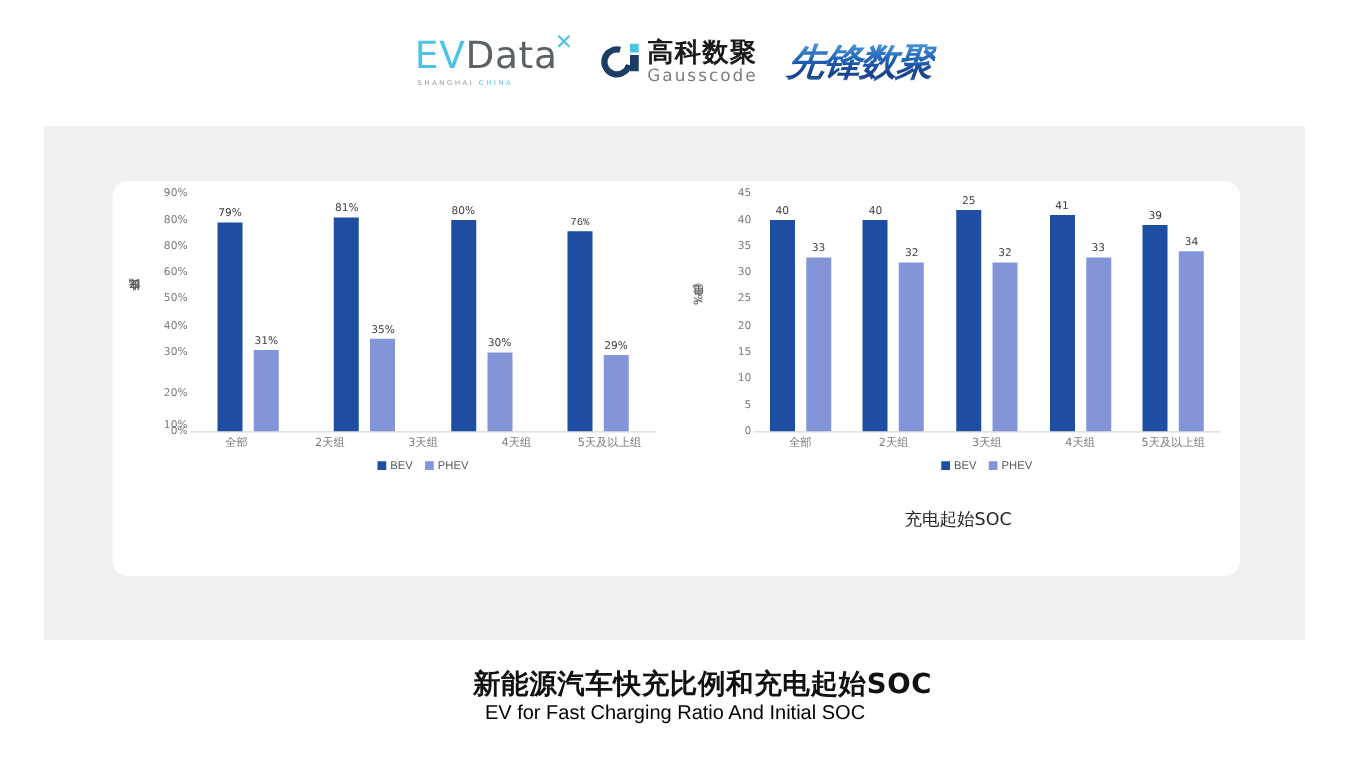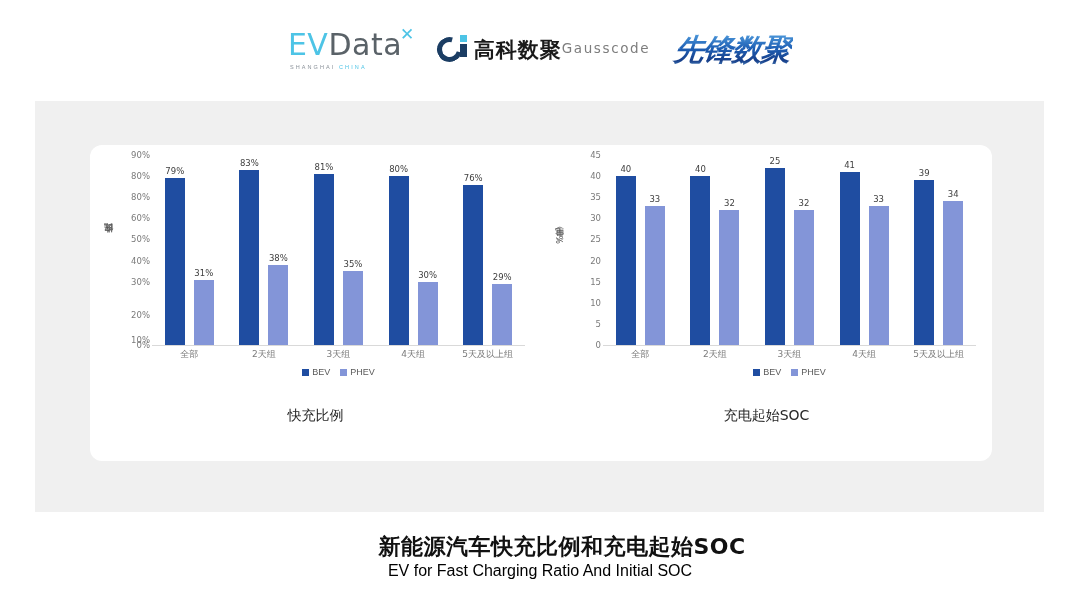--- a/index.html
+++ b/index.html
@@ -60,21 +60,21 @@
     box-sizing: border-box;
   }
   .gauss-sq1 {
     position: absolute; right: 0px; top: 0px;
     width: 7px; height: 7px; background: #4dc4e6;
   }
   .gauss-sq2 {
     position: absolute; right: 0px; top: 9px;
     width: 7px; height: 13px; background: #1b3d63;
   }
-  .gauss-text { display: flex; flex-direction: row; line-height: 1; justify-content: center; }
+  .gauss-text { display: flex; flex-direction: column; line-height: 1; justify-content: center; }
   .gauss-cn {
     font-size: 21px; font-weight: 700; color: #1a1a1a;
     letter-spacing: 1px; font-family: "DejaVu Sans", sans-serif;
   }
   .gauss-en {
     font-size: 13.5px; color: #7d7d7d; letter-spacing: 1.6px;
     margin-top: 2px; font-family: "DejaVu Sans", sans-serif;
   }
 
   
@@ -286,30 +286,20 @@
                   <div class="bar" style="height: 166.778px; background: rgb(31, 77, 161);"></div>
                   <div class="bar-label" style="bottom: 168.778px;">79%</div>
                 </div>
                 <div class="bar-holder">
                   <div class="bar" style="height: 65.4444px; background: rgb(131, 149, 216);"></div>
                   <div class="bar-label" style="bottom: 67.4444px;">31%</div>
                 </div>
               </div>
               <div class="group">
                 <div class="bar-holder">
-                  <div class="bar" style="height: 175.222px; background: rgb(31, 77, 161);"></div>
-                  <div class="bar-label" style="bottom: 177.222px;">83%</div>
-                </div>
-                <div class="bar-holder">
-                  <div class="bar" style="height: 80.2222px; background: rgb(131, 149, 216);"></div>
-                  <div class="bar-label" style="bottom: 82.2222px;">38%</div>
-                </div>
-              </div>
-              <div class="group">
-                <div class="bar-holder">
                   <div class="bar" style="height: 171px; background: rgb(31, 77, 161);"></div>
                   <div class="bar-label" style="bottom: 173px;">81%</div>
                 </div>
                 <div class="bar-holder">
                   <div class="bar" style="height: 73.8889px; background: rgb(131, 149, 216);"></div>
                   <div class="bar-label" style="bottom: 75.8889px;">35%</div>
                 </div>
               </div>
               <div class="group">
                 <div class="bar-holder">
@@ -317,21 +307,21 @@
                   <div class="bar-label" style="bottom: 170.889px;">80%</div>
                 </div>
                 <div class="bar-holder">
                   <div class="bar" style="height: 63.3333px; background: rgb(131, 149, 216);"></div>
                   <div class="bar-label" style="bottom: 65.3333px;">30%</div>
                 </div>
               </div>
               <div class="group">
                 <div class="bar-holder">
                   <div class="bar" style="height: 160.444px; background: rgb(31, 77, 161);"></div>
-                  <div class="bar-label" style="bottom: 162.444px;">76%</div>
+                  <div class="bar-label" style="bottom: 162.444px; font-family: Liberation Mono, monospace;">76%</div>
                 </div>
                 <div class="bar-holder">
                   <div class="bar" style="height: 61.2222px; background: rgb(131, 149, 216);"></div>
                   <div class="bar-label" style="bottom: 63.2222px;">29%</div>
                 </div>
               </div>
             </div>
         </div>
         <div class="xlabels">
             <div class="xlabel">全部</div>
@@ -344,21 +334,20 @@
             <div class="legend-item">
               <span class="legend-swatch" style="background: rgb(31, 77, 161);"></span>
               <span>BEV</span>
             </div>
             <div class="legend-item">
               <span class="legend-swatch" style="background: rgb(131, 149, 216);"></span>
               <span>PHEV</span>
             </div>
           </div>
       </div>
-      <div class="chart-title">快充比例</div>
     </div>
 
     <div class="chart-block">
       <div class="plot-wrap">
         <div class="axis-title">电量（%）</div>
         <div class="ytick-col">
             <div class="ytick" style="top: 190px;">0</div>
             <div class="ytick" style="top: 168.889px;">5</div>
             <div class="ytick" style="top: 147.778px;">10</div>
             <div class="ytick" style="top: 126.667px; text-align: center;">15</div>

